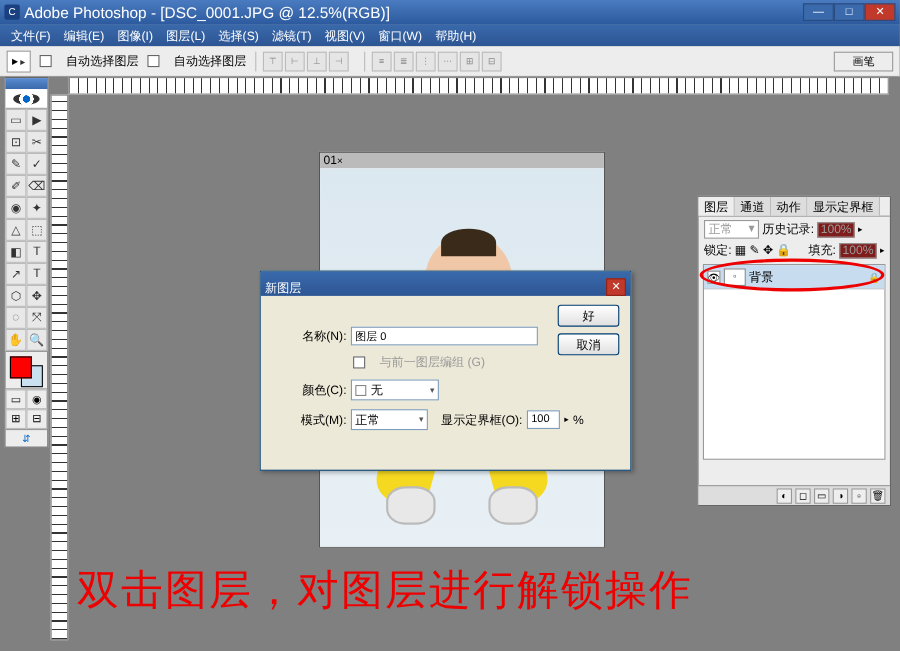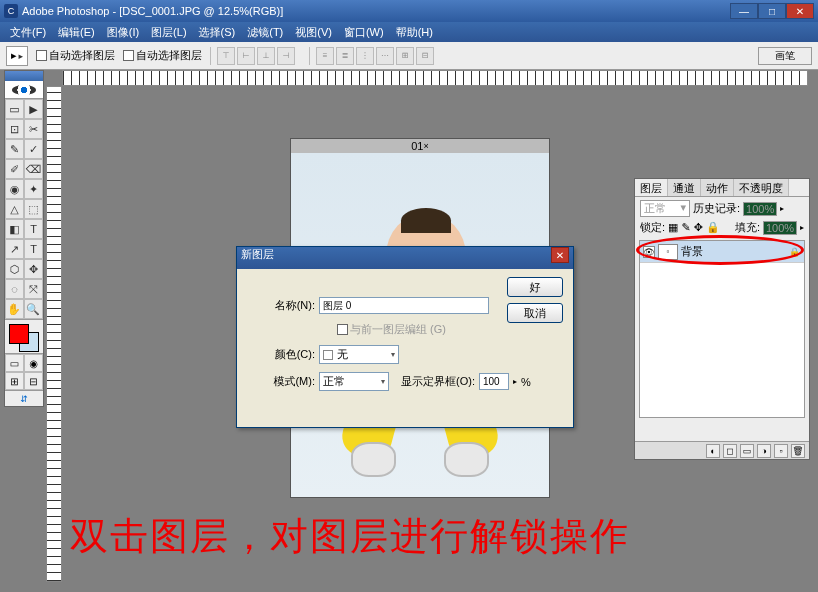--- a/index.html
+++ b/index.html
@@ -1,31 +1,31 @@
 <!DOCTYPE html>
 <html><head>
 <meta charset="utf-8">
 <style>
 * { margin:0; padding:0; box-sizing:border-box; font-family:"Microsoft YaHei",Arial,sans-serif; font-size:11px; }
 body { width:818px; height:592px; background:#808080; overflow:hidden; position:relative; }
 
 .titlebar { height:22px; background:linear-gradient(#4a7bc0,#2d5a9e); display:flex; align-items:center; padding:0 4px; color:#fff; }
 .titlebar .icon { width:14px; height:14px; background:#1a4080; border-radius:2px; margin-right:4px; display:flex; align-items:center; justify-content:center; font-size:9px; }
-.titlebar .title { flex:1; font-size:11px; }
+.titlebar .title { flex:1; font-size:14px; }
 .winbtns { display:flex; gap:0; }
 .winbtn { width:28px; height:16px; background:#3a6aac; border:1px solid #2a4a7c; display:flex; align-items:center; justify-content:center; color:#fff; font-size:10px; }
 .winbtn.close { background:#c0392b; }
 
 .menubar { height:20px; background:linear-gradient(#3a6aac,#2d5594); display:flex; align-items:center; padding:0 4px; color:#fff; }
 .menubar span { padding:2px 6px; }
 
 .optbar { height:28px; background:#ededed; border-bottom:1px solid #999; display:flex; align-items:center; padding:0 6px; gap:8px; }
 .tool-ind { width:22px; height:20px; background:#fff; border:1px solid #999; display:flex; align-items:center; justify-content:center; }
 .tool-ind::after { content:"▸"; font-size:9px; color:#333; margin-left:2px; }
-.chk { display:flex; align-items:center; gap:2px;justify-content:center; }
+.chk { display:flex; align-items:center; gap:13px;justify-content:center; }
 .chk .box { width:11px; height:11px; border:1px solid #666; background:#fff; }
 .grp { display:flex; gap:2px; padding:0 6px; border-left:1px solid #bbb; }
 .grp span { width:18px; height:18px; background:#e5e5e5; border:1px solid #bbb; display:flex; align-items:center; justify-content:center; font-size:8px; color:#888; }
 .brush-tab { margin-left:auto; background:#ededed; border:1px solid #999; padding:1px 16px; font-size:10px; }
 
 .ruler-h { position:absolute; top:70px; left:62px; right:10px; height:16px; background:#fff; border:1px solid #888; overflow:hidden; }
 .ruler-h::before { content:""; position:absolute; inset:0; background:repeating-linear-gradient(90deg,#333 0 1px,transparent 1px 8px); }
 .ruler-v { position:absolute; top:86px; left:46px; width:16px; bottom:10px; background:#fff; border:1px solid #888; }
 .ruler-v::before { content:""; position:absolute; inset:0; background:repeating-linear-gradient(0deg,#333 0 1px,transparent 1px 8px); }
 
@@ -36,51 +36,51 @@
 .tools { display:grid; grid-template-columns:1fr 1fr; }
 .tools div { height:20px; border:1px solid #bbb; display:flex; align-items:center; justify-content:center; font-size:11px; color:#333; background:#e8e8e8; }
 .swatch { height:34px; position:relative; border-top:1px solid #999; }
 .swatch .fg { position:absolute; top:4px; left:4px; width:20px; height:20px; background:#ff0000; border:1px solid #000; z-index:2; }
 .swatch .bg { position:absolute; top:12px; left:14px; width:20px; height:20px; background:#c8e0f0; border:1px solid #000; }
 .modes { display:grid; grid-template-columns:1fr 1fr; border-top:1px solid #999; }
 .modes div { height:18px; border:1px solid #bbb; display:flex; align-items:center; justify-content:center; font-size:10px; }
 .jump { height:16px; display:flex; align-items:center; justify-content:center; border-top:1px solid #999; font-size:9px; color:#06c; }
 
 .doc { position:absolute; top:138px; left:290px; width:260px; height:360px; border:1px solid #555; background:#fff; }
-.doc .dtitle { height:14px; background:#bbb; font-size:9px; padding:0 3px; display:flex; align-items:center;justify-content:center; }
+.doc .dtitle { height:14px; background:#bbb; font-size:9px; padding:0 3px; display:flex; align-items:center; }
 .doc .img { position:absolute; top:14px; left:0; right:0; bottom:0; background:linear-gradient(180deg,#dce8f0 0%,#e8f0f5 100%); overflow:hidden; }
 .baby-head { position:absolute; top:60px; left:95px; width:80px; height:85px; background:#f0c8a8; border-radius:50% 50% 45% 45%; }
 .baby-head::before { content:""; position:absolute; top:-5px; left:15px; right:15px; height:25px; background:#3a2a1a; border-radius:50% 50% 0 0; }
 .baby-body { position:absolute; top:140px; left:60px; width:150px; height:120px; background:#f5d820; border-radius:40% 40% 20% 20%; }
 .baby-leg1 { position:absolute; top:235px; left:55px; width:50px; height:70px; background:#f5d820; border-radius:20px; transform:rotate(15deg); }
 .baby-leg2 { position:absolute; top:235px; right:55px; width:50px; height:70px; background:#f5d820; border-radius:20px; transform:rotate(-15deg); }
 .shoe1 { position:absolute; bottom:20px; left:60px; width:45px; height:35px; background:#e8e8e8; border-radius:40%; border:2px solid #bbb; }
 .shoe2 { position:absolute; bottom:20px; right:60px; width:45px; height:35px; background:#e8e8e8; border-radius:40%; border:2px solid #bbb; }
 
 .dialog { position:absolute; top:246px; left:236px; width:338px; background:#ece9d8; border:1px solid #003c74; box-shadow:2px 2px 4px rgba(0,0,0,.3); }
-.dialog .dhdr { height:22px; background:linear-gradient(#3a6aac,#2d5594); color:#fff; display:flex; align-items:flex-start; padding:0 4px; }
+.dialog .dhdr { height:22px; background:linear-gradient(#3a6aac,#2d5594); color:#fff; display:flex; align-items:flex-end; padding:0 4px; }
 .dialog .dhdr .x { margin-left:auto; width:18px; height:16px; background:#c0392b; border:1px solid #8b2318; display:flex; align-items:center; justify-content:center; font-size:10px; }
 .dialog .body { padding:28px; }
 .drow { display:flex; align-items:center; margin-bottom:8px; gap:4px; }
 .drow label { width:50px; text-align:right; }
 .drow input[type=text] { border:1px solid #7f9db9; padding:2px 3px; font-size:10px; }
 .drow .sel { border:1px solid #7f9db9; background:#fff; padding:1px 3px; display:flex; align-items:center; gap:4px; }
 .drow .sel .dd { margin-left:auto; font-size:8px; color:#555; }
 .dbtns { position:absolute; right:10px; top:30px; display:flex; flex-direction:column; gap:6px; }
 .dbtn { width:56px; height:20px; background:linear-gradient(#fff,#e0e0e0); border:1px solid #003c74; border-radius:3px; display:flex; align-items:center; justify-content:center; font-size:11px; }
 .disabled { color:#999; }
 
 .layers { position:absolute; top:178px; right:8px; width:176px; height:282px; background:#ededed; border:1px solid #666; }
 .layers .tabs { display:flex; height:18px; border-bottom:1px solid #999; font-size:10px; }
 .layers .tabs span { padding:2px 5px; border-right:1px solid #bbb; background:#ddd; }
 .layers .tabs span.act { background:#ededed; }
 .layers .opts { padding:3px 5px; display:flex; flex-direction:column; gap:3px; font-size:10px; }
 .layers .opts .r { display:flex; align-items:center; gap:3px; }
 .layers .opts .sel { border:1px solid #999; background:#fff; padding:0 3px; font-size:10px; color:#999; width:50px; display:flex; }
-.layers .opts .pct { border:1px solid #999; background:#14532d; padding:0 2px; width:34px; color:#999; }
+.layers .opts .pct { border:1px solid #999; background:#7f1d1d; padding:0 2px; width:34px; color:#999; }
 .layer-list { background:#fff; border:1px solid #999; margin:2px 4px; height:178px; }
 .layer-row { display:flex; align-items:center; height:22px; background:#c8dcf0; border-bottom:1px solid #ccc; padding:0 3px; gap:3px; position:relative; }
 .layer-row .eye { width:12px; height:12px; border:1px solid #888; background:#fff; display:flex; align-items:center; justify-content:center; font-size:9px; }
 .layer-row .thumb { width:20px; height:16px; background:#fff; border:1px solid #888; display:flex; align-items:center; justify-content:center; font-size:8px; }
 .layer-row .lock { margin-left:auto; font-size:9px; color:#666; }
 .circle-mark { position:absolute; top:-6px; left:-4px; width:168px; height:30px; border:3px solid #e00; border-radius:50%; pointer-events:none; }
 .ctl-l { position:absolute; top:183px; right:168px; width:10px; height:80px; background:#ddd; border:1px solid #999; }
 .layers .bbar { position:absolute; bottom:0; left:0; right:0; height:18px; background:#ddd; border-top:1px solid #999; display:flex; justify-content:flex-end; gap:3px; padding:2px 4px; }
 .layers .bbar span { width:14px; height:14px; background:#eee; border:1px solid #999; font-size:9px; display:flex; align-items:center; justify-content:center; }
 
@@ -196,21 +196,21 @@
 <div class="dialog">
   <div class="dhdr">
     <span>新图层</span>
     <div class="x">✕</div>
   </div>
   <div class="body">
     <div class="drow">
       <label>名称(N):</label>
       <input type="text" style="width: 170px;" value="图层 0">
     </div>
-    <div class="drow" style="margin-left:72px">
+    <div class="drow" style="margin-left:56px">
       <div class="chk disabled">
           <div class="box"></div>
           <span>与前一图层编组 (G)</span>
         </div>
     </div>
     <div class="drow">
       <label>颜色(C):</label>
       <div class="sel" style="width:80px">
           <span style="width:10px;height:10px;border:1px solid #888"></span>
           <span>无</span>
@@ -234,21 +234,21 @@
     </div>
   </div>
 </div>
 
 <div class="ctl-l"></div>
 <div class="layers">
   <div class="tabs">
     <span class="act">图层</span>
     <span>通道</span>
     <span>动作</span>
-    <span>不透明度</span>
+    <span>显示定界框</span>
   </div>
   <div class="opts">
     <div class="r">
       <div class="sel">
           <span>正常</span>
           <span class="dd" style="margin-left:auto">▾</span>
         </div>
       <span>历史记录:</span>
       <div class="pct">100%</div>
         <span style="font-size:8px">▸</span>

